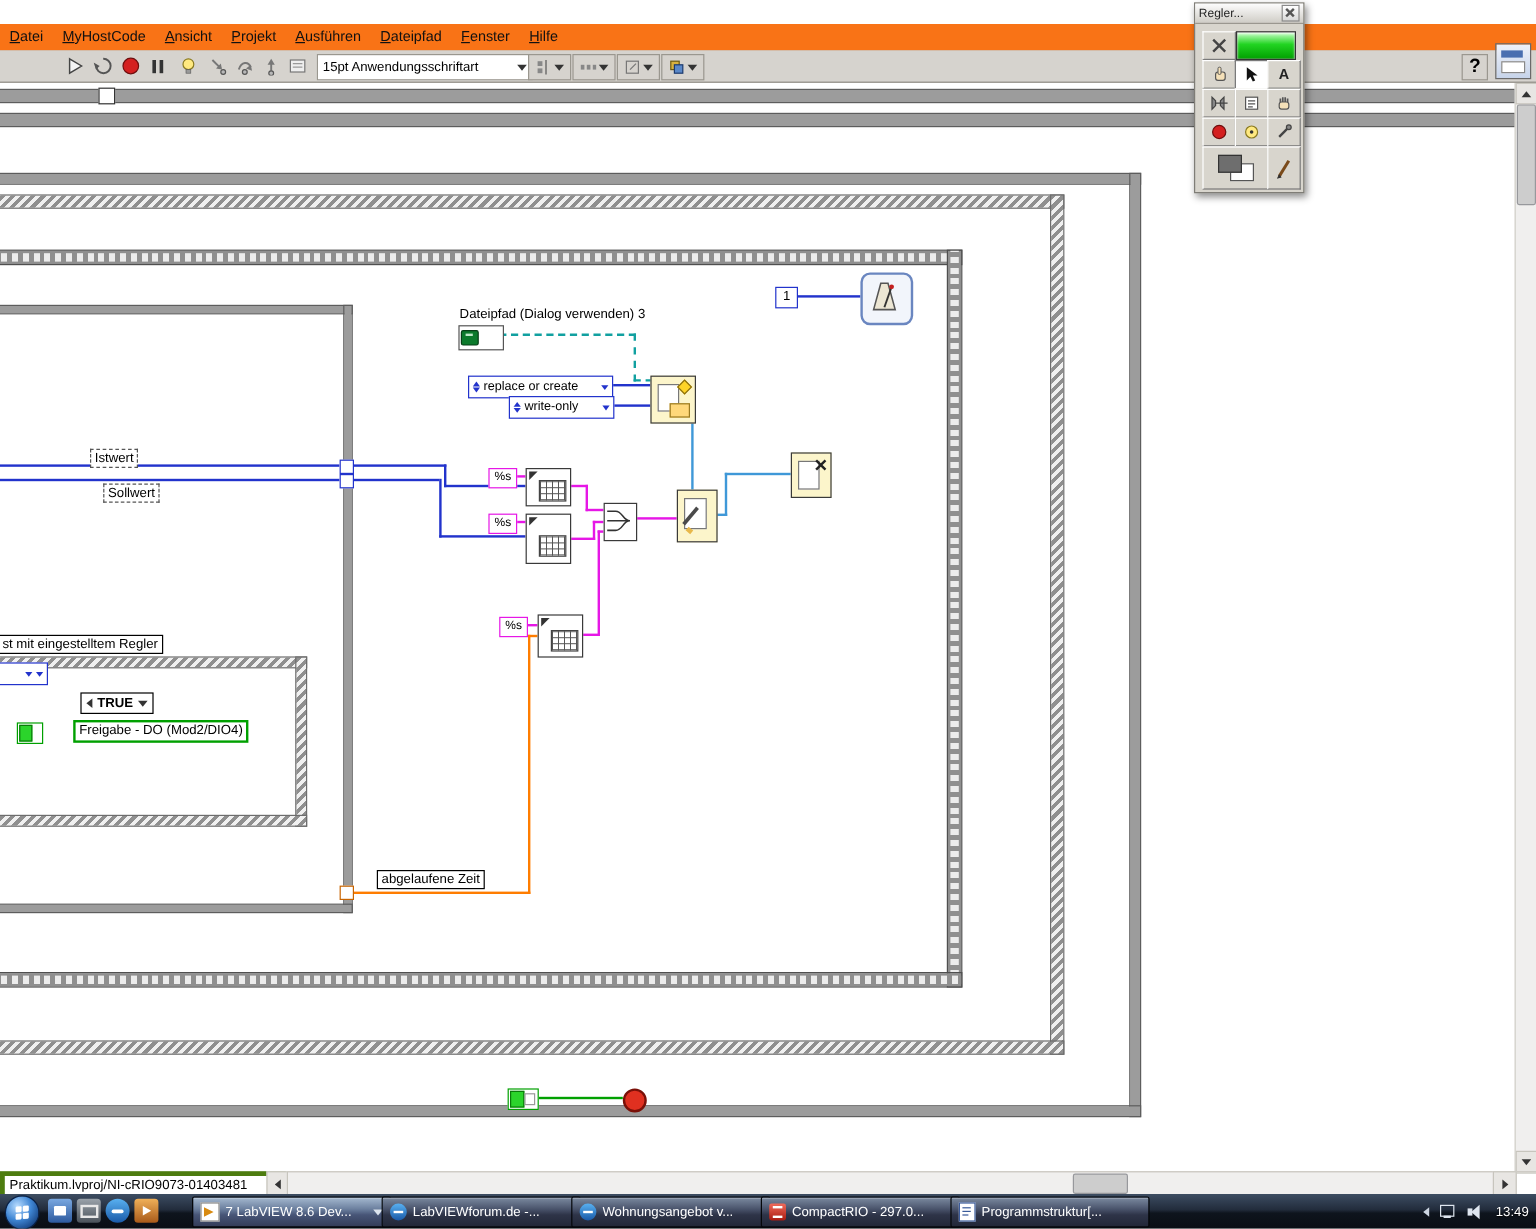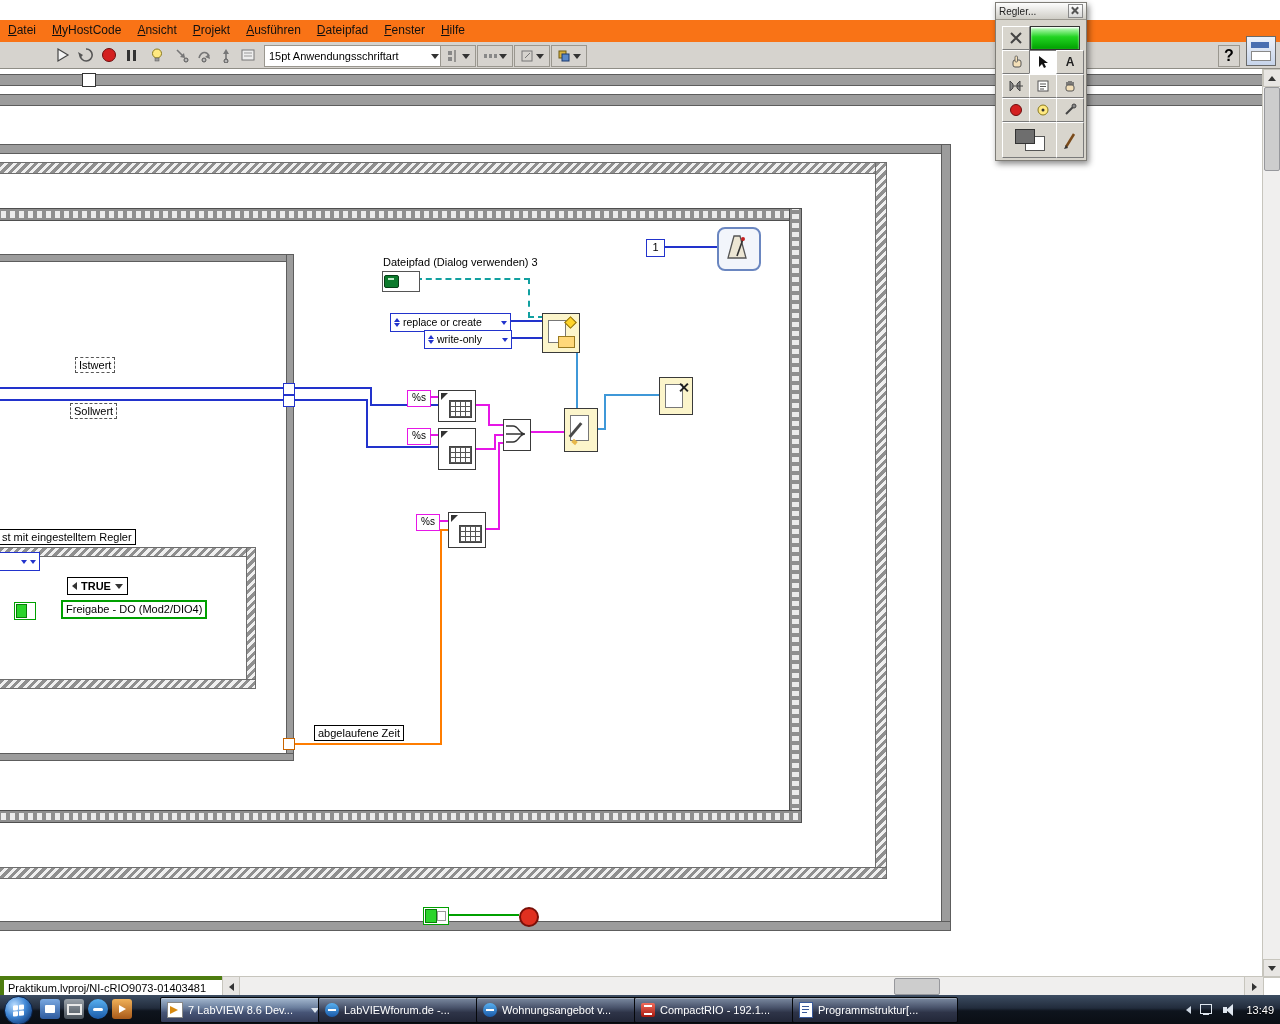--- a/index.html
+++ b/index.html
@@ -280,22 +280,22 @@
     <div class="w num" style="left:293px;top:675px;width:149px;height:2px"></div>
     <div class="w num" style="left:440px;top:461px;width:2px;height:216px"></div>
     <div class="w num" style="left:440px;top:461px;width:8px;height:2px"></div>
 
     <div class="w grn" style="left:447px;top:846px;width:72px;height:2px"></div>
 
     <div class="tunnel" style="left:283px;top:315px"></div>
     <div class="tunnel" style="left:283px;top:327px"></div>
     <div class="tunnel num" style="left:283px;top:670px"></div>
 
-    <div class="lvlabel dashedlbl" style="left:75px;top:289px">Istwert</div>
-    <div class="lvlabel dashedlbl" style="left:70px;top:335px">Sollwert</div>
+    <div class="lvlabel dashedlbl" style="left:75px;top:306px">Istwert</div>
+    <div class="lvlabel dashedlbl" style="left:86px;top:335px">Sollwert</div>
     <div class="lvlabel" style="left:-2px;top:461px">st mit eingestelltem Regler</div>
 
     <div class="enum" style="left:-14px;top:484px;width:46px;height:17px;justify-content:flex-end">
       <span class="tri-down-sm"></span>
       <span class="tri-down-sm"></span>
     </div>
 
     <div style="position:absolute;left:67px;top:509px;height:16px;background:#fff;border:1px solid #000;display:flex;align-items:center;gap:4px;padding:0 4px;font-size:11px;font-weight:bold">
       <span class="tri-left"></span>
       <span>TRUE</span>
@@ -454,21 +454,21 @@
     <div class="task" style="left:476px">
       <div style="width:14px;height:14px;border-radius:50%;background:linear-gradient(#58b0f0,#1a5aa8);flex:none;display:flex;align-items:center;justify-content:center">
           <div style="width:8px;height:2px;background:#fff"></div>
         </div>
       <span class="lbl">Wohnungsangebot v...</span>
     </div>
     <div class="task" style="left:634px">
       <div style="width:14px;height:14px;border-radius:2px;background:linear-gradient(#f06a5a,#a81a10);flex:none;display:flex;align-items:center;justify-content:center">
           <div style="width:8px;height:6px;border-top:2px solid #fff;border-bottom:2px solid #fff"></div>
         </div>
-      <span class="lbl">CompactRIO - 192.1...</span>
+      <span class="lbl">CompactRIO - 297.0...</span>
     </div>
     <div class="task" style="left:792px">
       <div style="width:12px;height:14px;background:#fff;border:1px solid #3a5a9a;flex:none;position:relative">
         <div style="position:absolute;left:2px;top:3px;width:7px;height:1px;background:#3a5a9a"></div>
         <div style="position:absolute;left:2px;top:6px;width:7px;height:1px;background:#3a5a9a"></div>
         <div style="position:absolute;left:2px;top:9px;width:5px;height:1px;background:#3a5a9a"></div>
       </div>
       <span class="lbl">Programmstruktur[...</span>
     </div>
 

